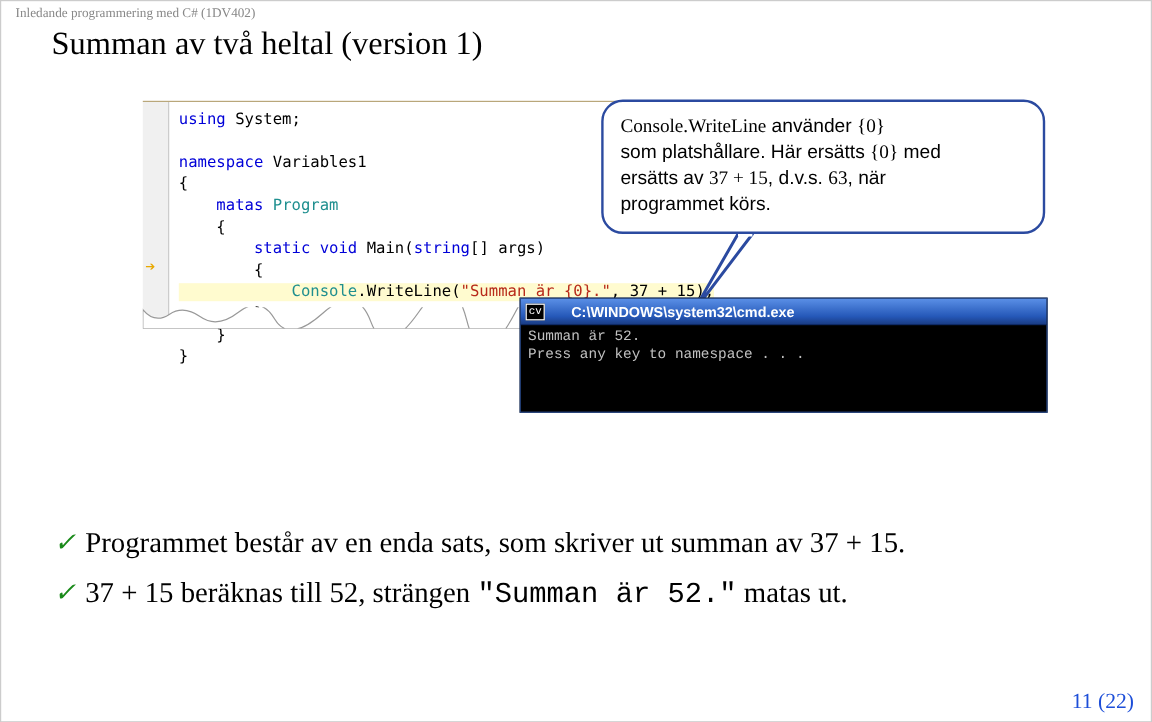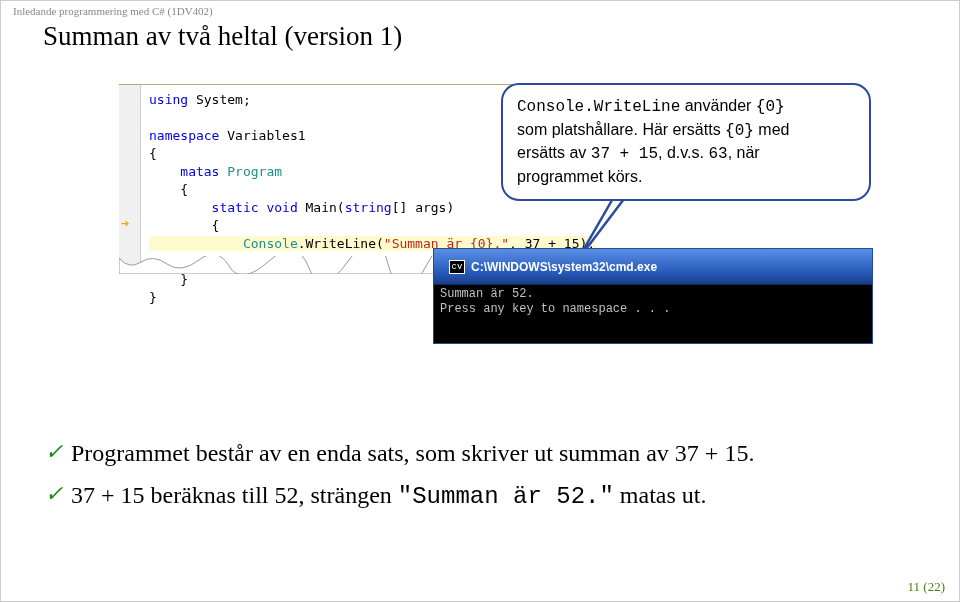--- a/index.html
+++ b/index.html
@@ -62,59 +62,60 @@
     width: 370px;
     border: 2.5px solid #2b4aa0;
     border-radius: 18px;
     padding: 10px 14px 12px 14px;
     background: #fff;
     font-family: Arial, Helvetica, sans-serif;
     font-size: 16px;
     line-height: 1.35;
     z-index: 10;
   }
-  .callout .mono { font-family:Liberation Mono, monospace; }
+  .callout .mono { font-family:Liberation Serif, serif; }
   .callout-tail {
     position:absolute; top:194px; left:574px; z-index:5;
   }
   .callout-tail svg { display:block; }
 
   .cmdwin {
     position:absolute; top:247px; left:432px;
     width:440px; height:96px;
     border:1px solid #284a8c;
     background:#000;
     font-family: "Lucida Console","Courier New",monospace;
     z-index:8;
   }
   .cmdwin .titlebar {
-    height:36px;
+    height:22px;
     background: linear-gradient(#5a8fe6 0%, #2558b8 70%, #1a3d86 100%);
-    display:flex; align-items:center; padding:0 15px;
+    display:flex; align-items:center; padding:0 4px;
     border-bottom:1px solid #0e2a66;
+    gap:16px;
   }
   .cmdwin .titlebar .cmdicon {
     width:16px; height:14px; background:#000; border:1px solid #fff;
     font-size:9px; color:#fff; display:flex; align-items:center; justify-content:center;
     margin-right:6px;
   }
   .cmdwin .titlebar .titletext { color:#fff; font-size:12px; font-weight:bold; font-family: Tahoma, Arial, sans-serif; }
   .cmdwin .body { padding:2px 6px; color:#c0c0c0; font-size:12px; line-height:15px; white-space:pre; }
 
   .bullets {
     position:absolute; top:436px; left:44px; right:44px;
     font-family: Georgia, serif; font-size:24px; line-height:1.4;
   }
   .bullet { padding-left:26px; position:relative; margin-bottom:8px; }
   .bullet .tick { position:absolute; left:0; top:0; color:#1a8a1a; font-size:22px; font-style:italic; }
   .bullet .mono { font-family:"Courier New",monospace; }
 
   .pagenum {
     position:absolute; bottom:6px; right:14px;
-    font-family: Georgia, serif; color:#4d7c0f; font-size:13px;
+    font-family: Georgia, serif; color:#1d4ed8; font-size:18px;
   }
 </style>
 </head>
 <body>
 
 <div class="topbar">
   <div class="course">Inledande programmering med C# (1DV402)</div>
 </div>
 
 <div class="title">Summan av två heltal (version 1)</div>

